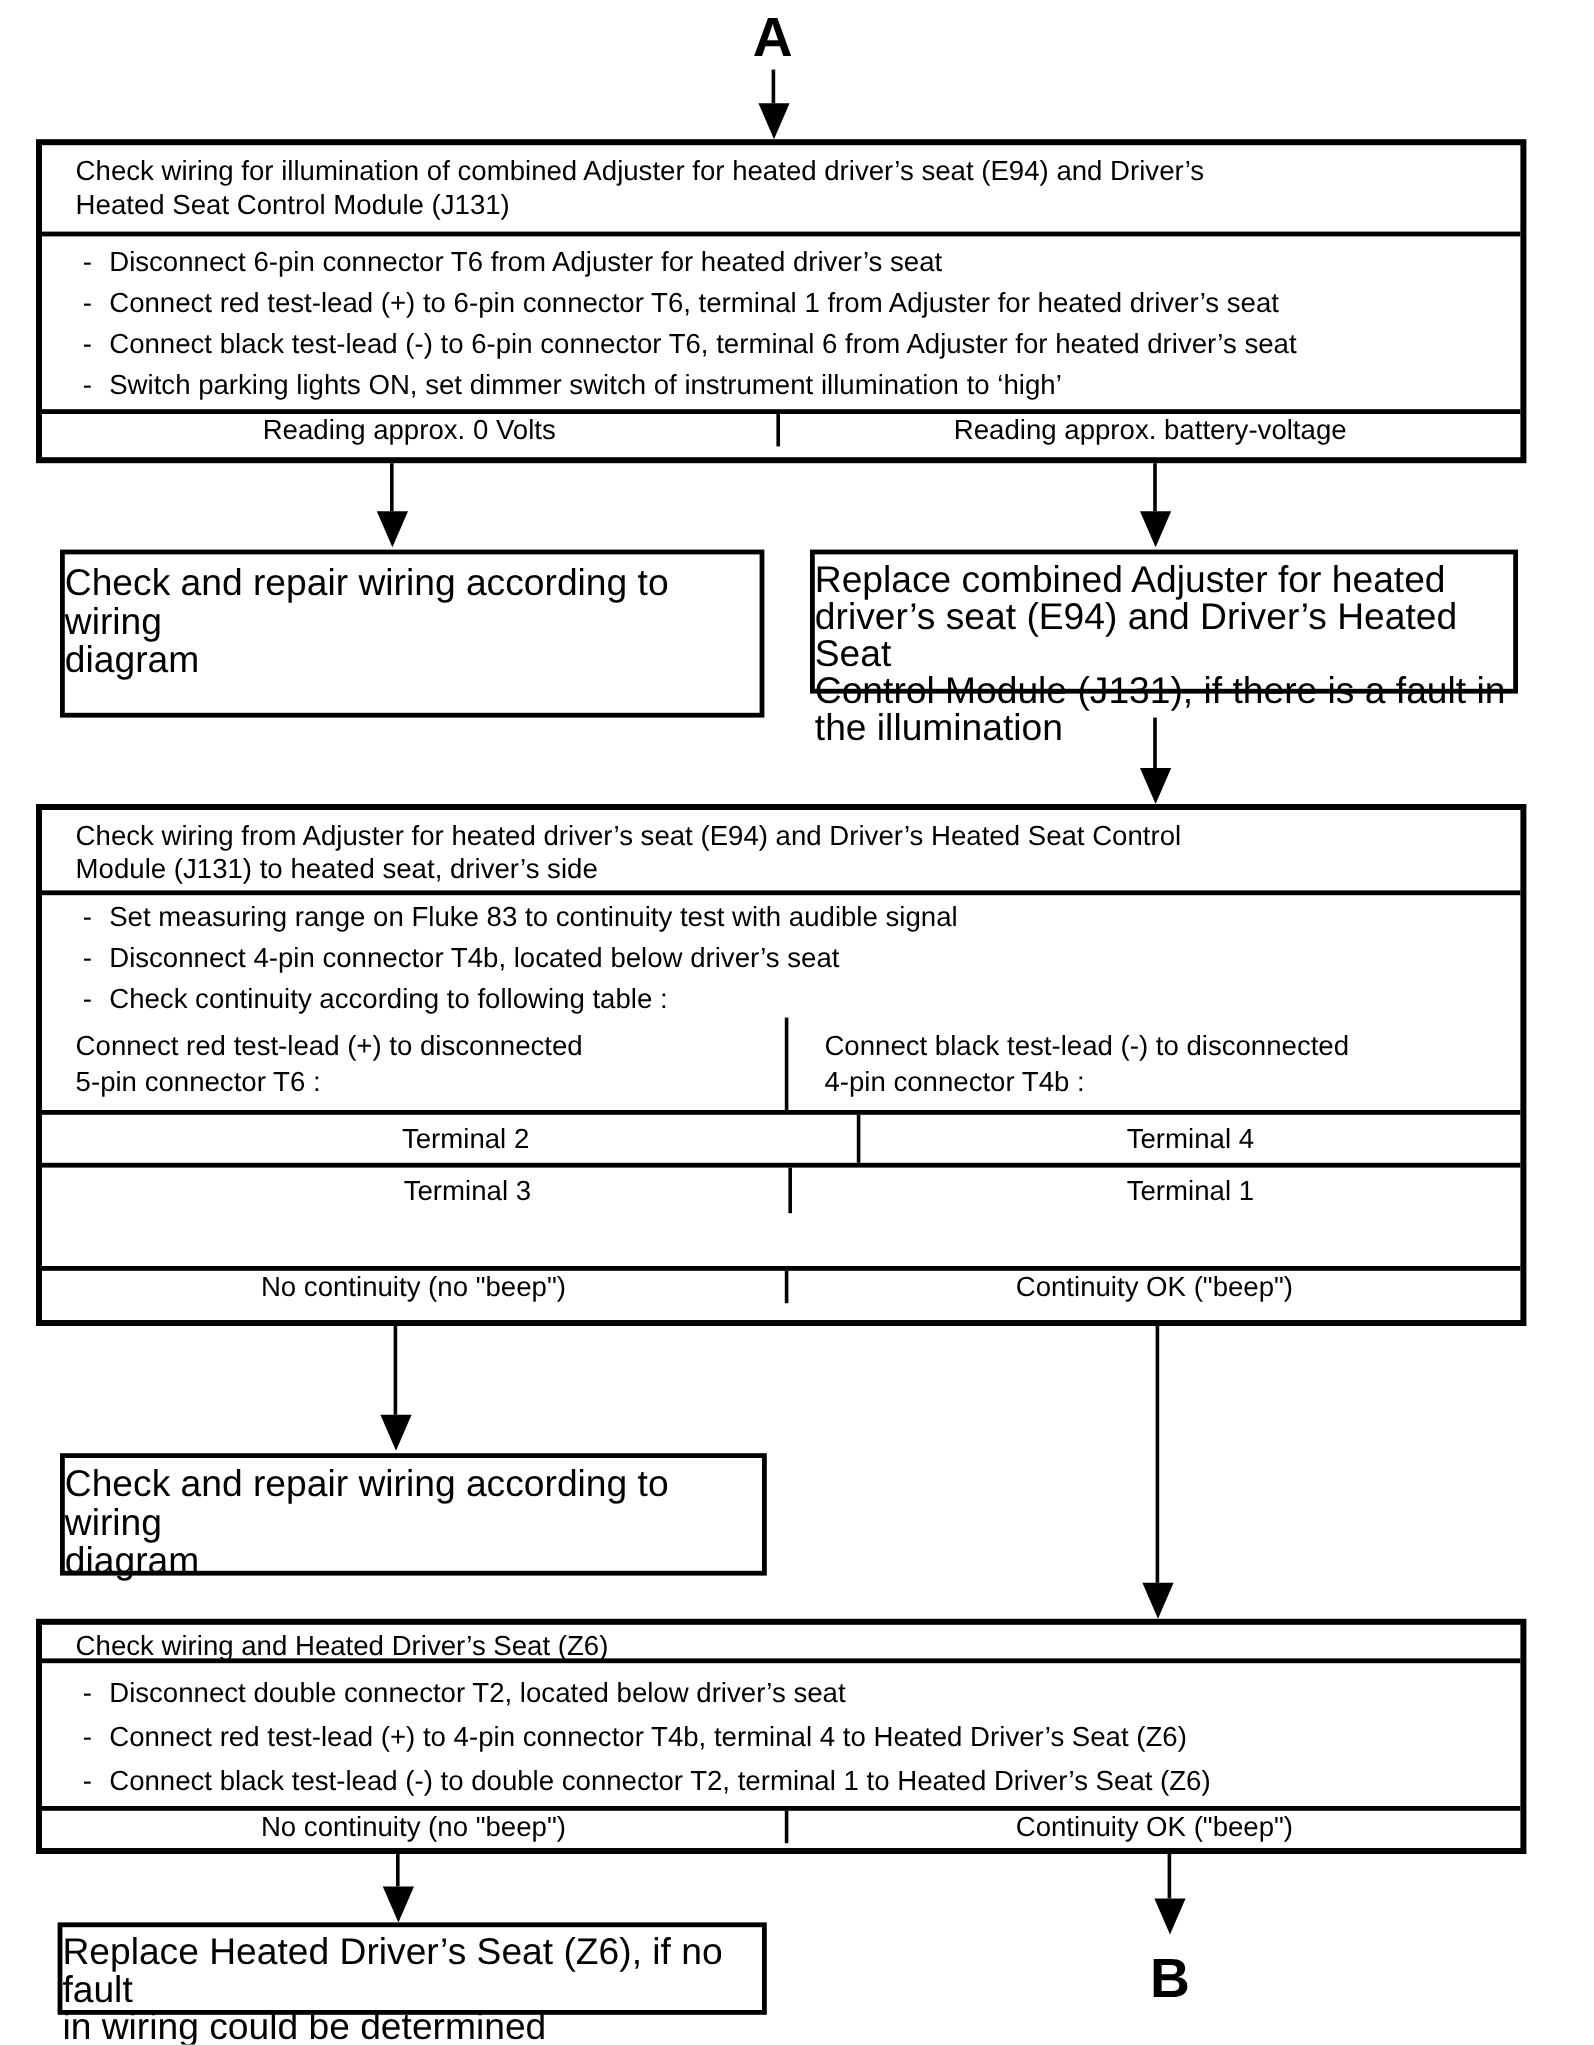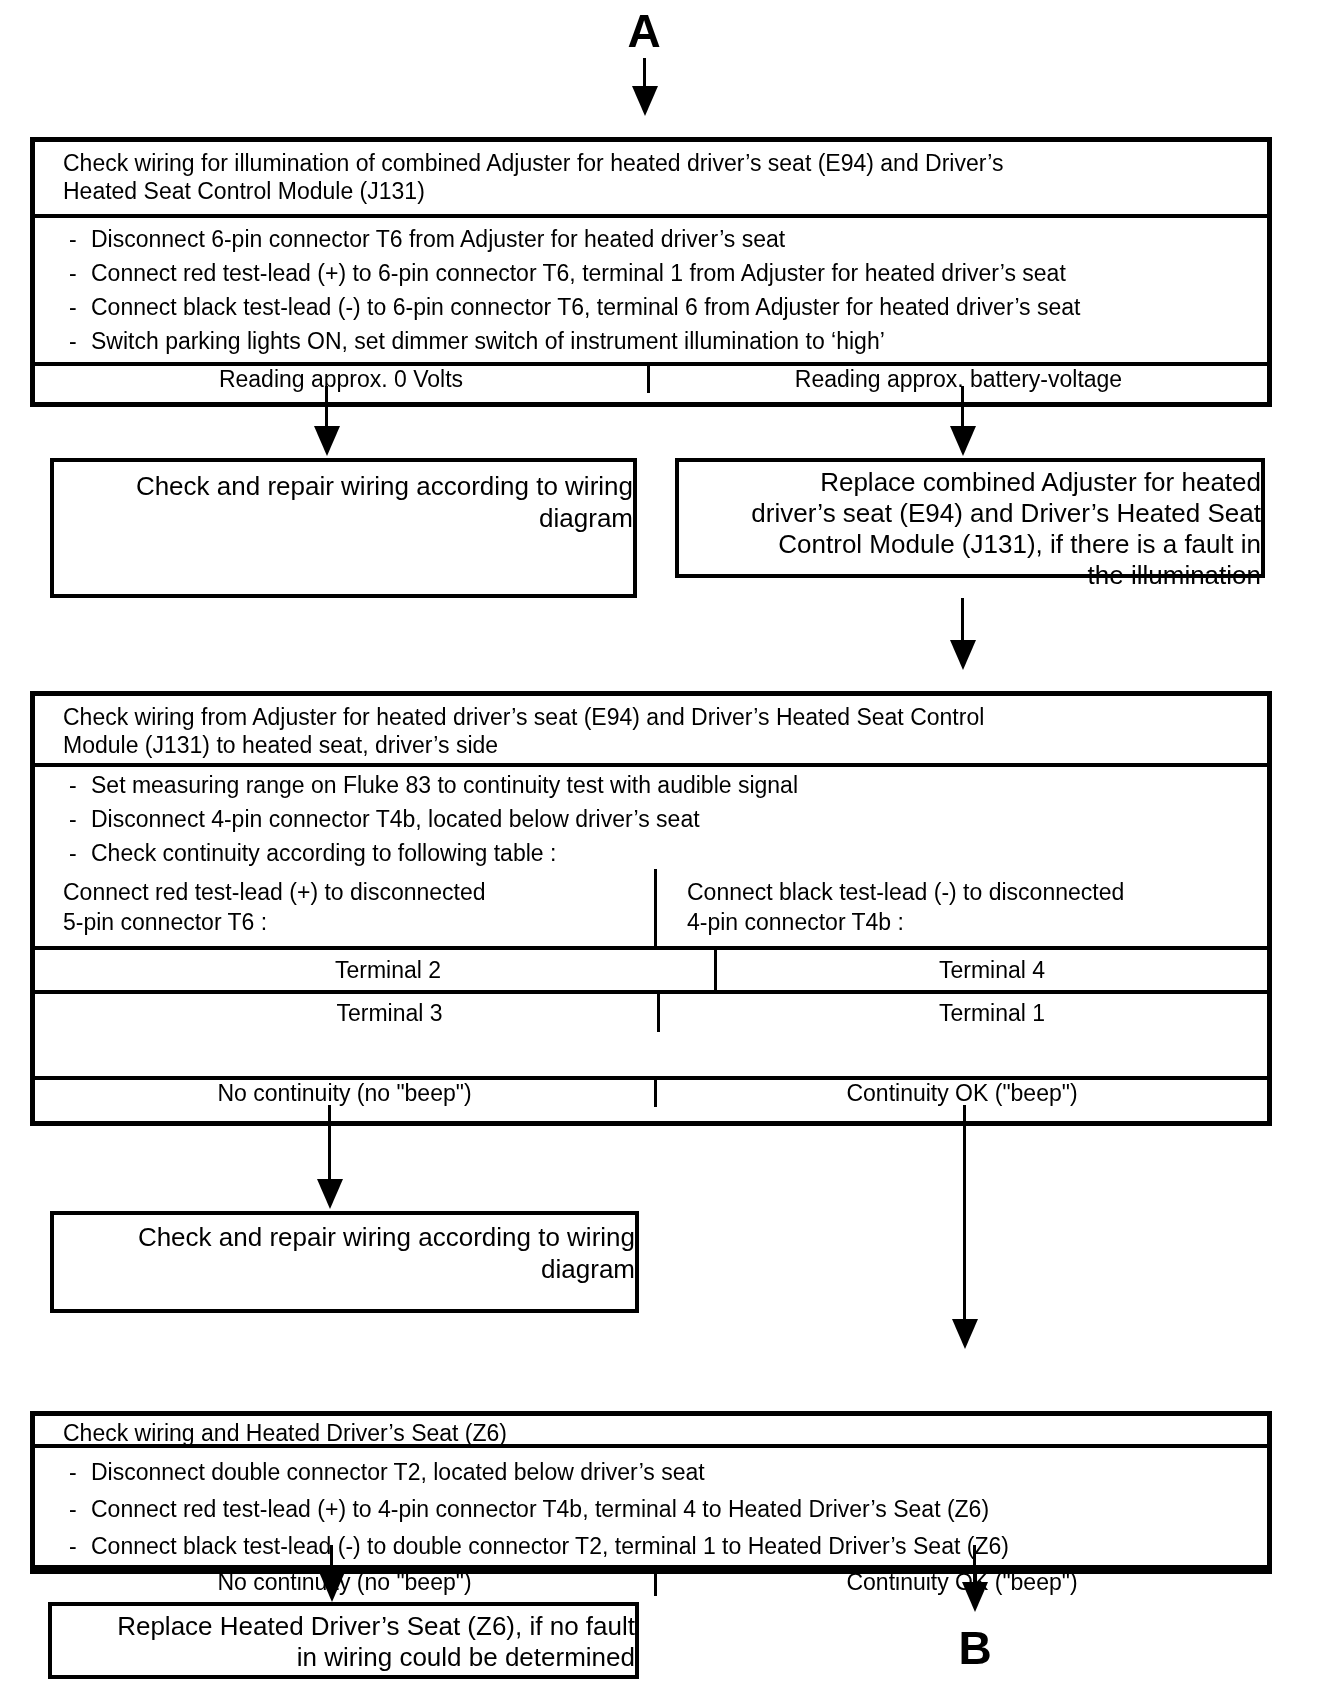--- a/index.html
+++ b/index.html
@@ -10,21 +10,21 @@
   .conn{position:absolute;transform:translateX(-50%);font-size:46px;font-weight:bold;line-height:46px;}
 
   
   .arrow{position:absolute;width:3px;background:#000;}
   .arrow::after{content:"";position:absolute;left:50%;bottom:-30px;transform:translateX(-50%);
                 width:0;height:0;border-left:13px solid transparent;border-right:13px solid transparent;
                 border-top:30px solid #000;}
 
   
   .tbl{position:absolute;left:30px;width:1242px;border:5px solid #000;box-sizing:border-box;
-       display:flex;flex-direction:column;background:#fff;font-size:23px;margin-top:21px;}
+       display:flex;flex-direction:column;background:#fff;font-size:23px;}
   .trow{box-sizing:border-box;}
   .b4{border-bottom:4px solid #000;}
   .t4{border-top:4px solid #000;}
 
   .title{padding:7px 40px 0 28px;line-height:28px;white-space:pre-line;}
   .steps{padding:4px 30px 0 56px;}
   .step{position:relative;line-height:34px;white-space:nowrap;}
   .step::before{content:"-";position:absolute;left:-22px;}
   .stepsC .step{line-height:37px;}
 
@@ -42,21 +42,21 @@
   .trm{display:flex;position:relative;}
   .tcell{box-sizing:border-box;text-align:center;line-height:40px;}
   .tcell.lft{width:682px;padding-left:27px;}
   .tcell.rgt{flex:1;}
   .divfull .tcell.lft{border-right:3px solid #000;}
   .pdiv{position:absolute;left:622px;top:0;width:3px;height:38px;background:#000;}
   .trm2 .tcell{line-height:30px;padding-top:4px;}
 
   
   .rbox{position:absolute;border:4px solid #000;box-sizing:border-box;background:#fff;
-        font-size:26px;text-align:right;white-space:pre-line;padding-top:8px;}
+        font-size:31px;text-align:left;white-space:pre-line;padding-top:8px;}
   .lh32{line-height:32px;}
   .lh31{line-height:31px;}
 </style>
 </head>
 <body>
 
 <div class="page">
 
   <div class="conn" style="left:644px;top:8px;">A</div>
   <div class="arrow" style="left:643px;top:58px;height:28px;"></div>
@@ -116,21 +116,21 @@
       <div class="ocell rest">Continuity OK ("beep")</div>
     </div>
   </div>
 
   <div class="arrow" style="left:328px;top:1105px;height:74px;"></div>
   <div class="arrow" style="left:963px;top:1105px;height:214px;"></div>
 
   <div class="rbox lh32" style="left:50px;top:1211px;width:589px;height:102px;padding-top:6px;">Check and repair wiring according to wiring
 diagram</div>
 
-  <div class="tbl" style="top:1390px;height:163px;">
+  <div class="tbl" style="top:1349px;height:196px;">
     <div class="trow title b4" style="height:32px;padding-top:3px;">Check wiring and Heated Driver’s Seat (Z6)</div>
     <div class="trow steps stepsC b4" style="height:123px;padding-top:6px;">
       <div class="step">Disconnect double connector T2, located below driver’s seat</div>
       <div class="step">Connect red test-lead (+) to 4-pin connector T4b, terminal 4 to Heated Driver’s Seat (Z6)</div>
       <div class="step">Connect black test-lead (-) to double connector T2, terminal 1 to Heated Driver’s Seat (Z6)</div>
     </div>
     <div class="trow outcome" style="flex:1;">
       <div class="ocell ow2">No continuity (no "beep")</div>
       <div class="ocell rest">Continuity OK ("beep")</div>
     </div>

